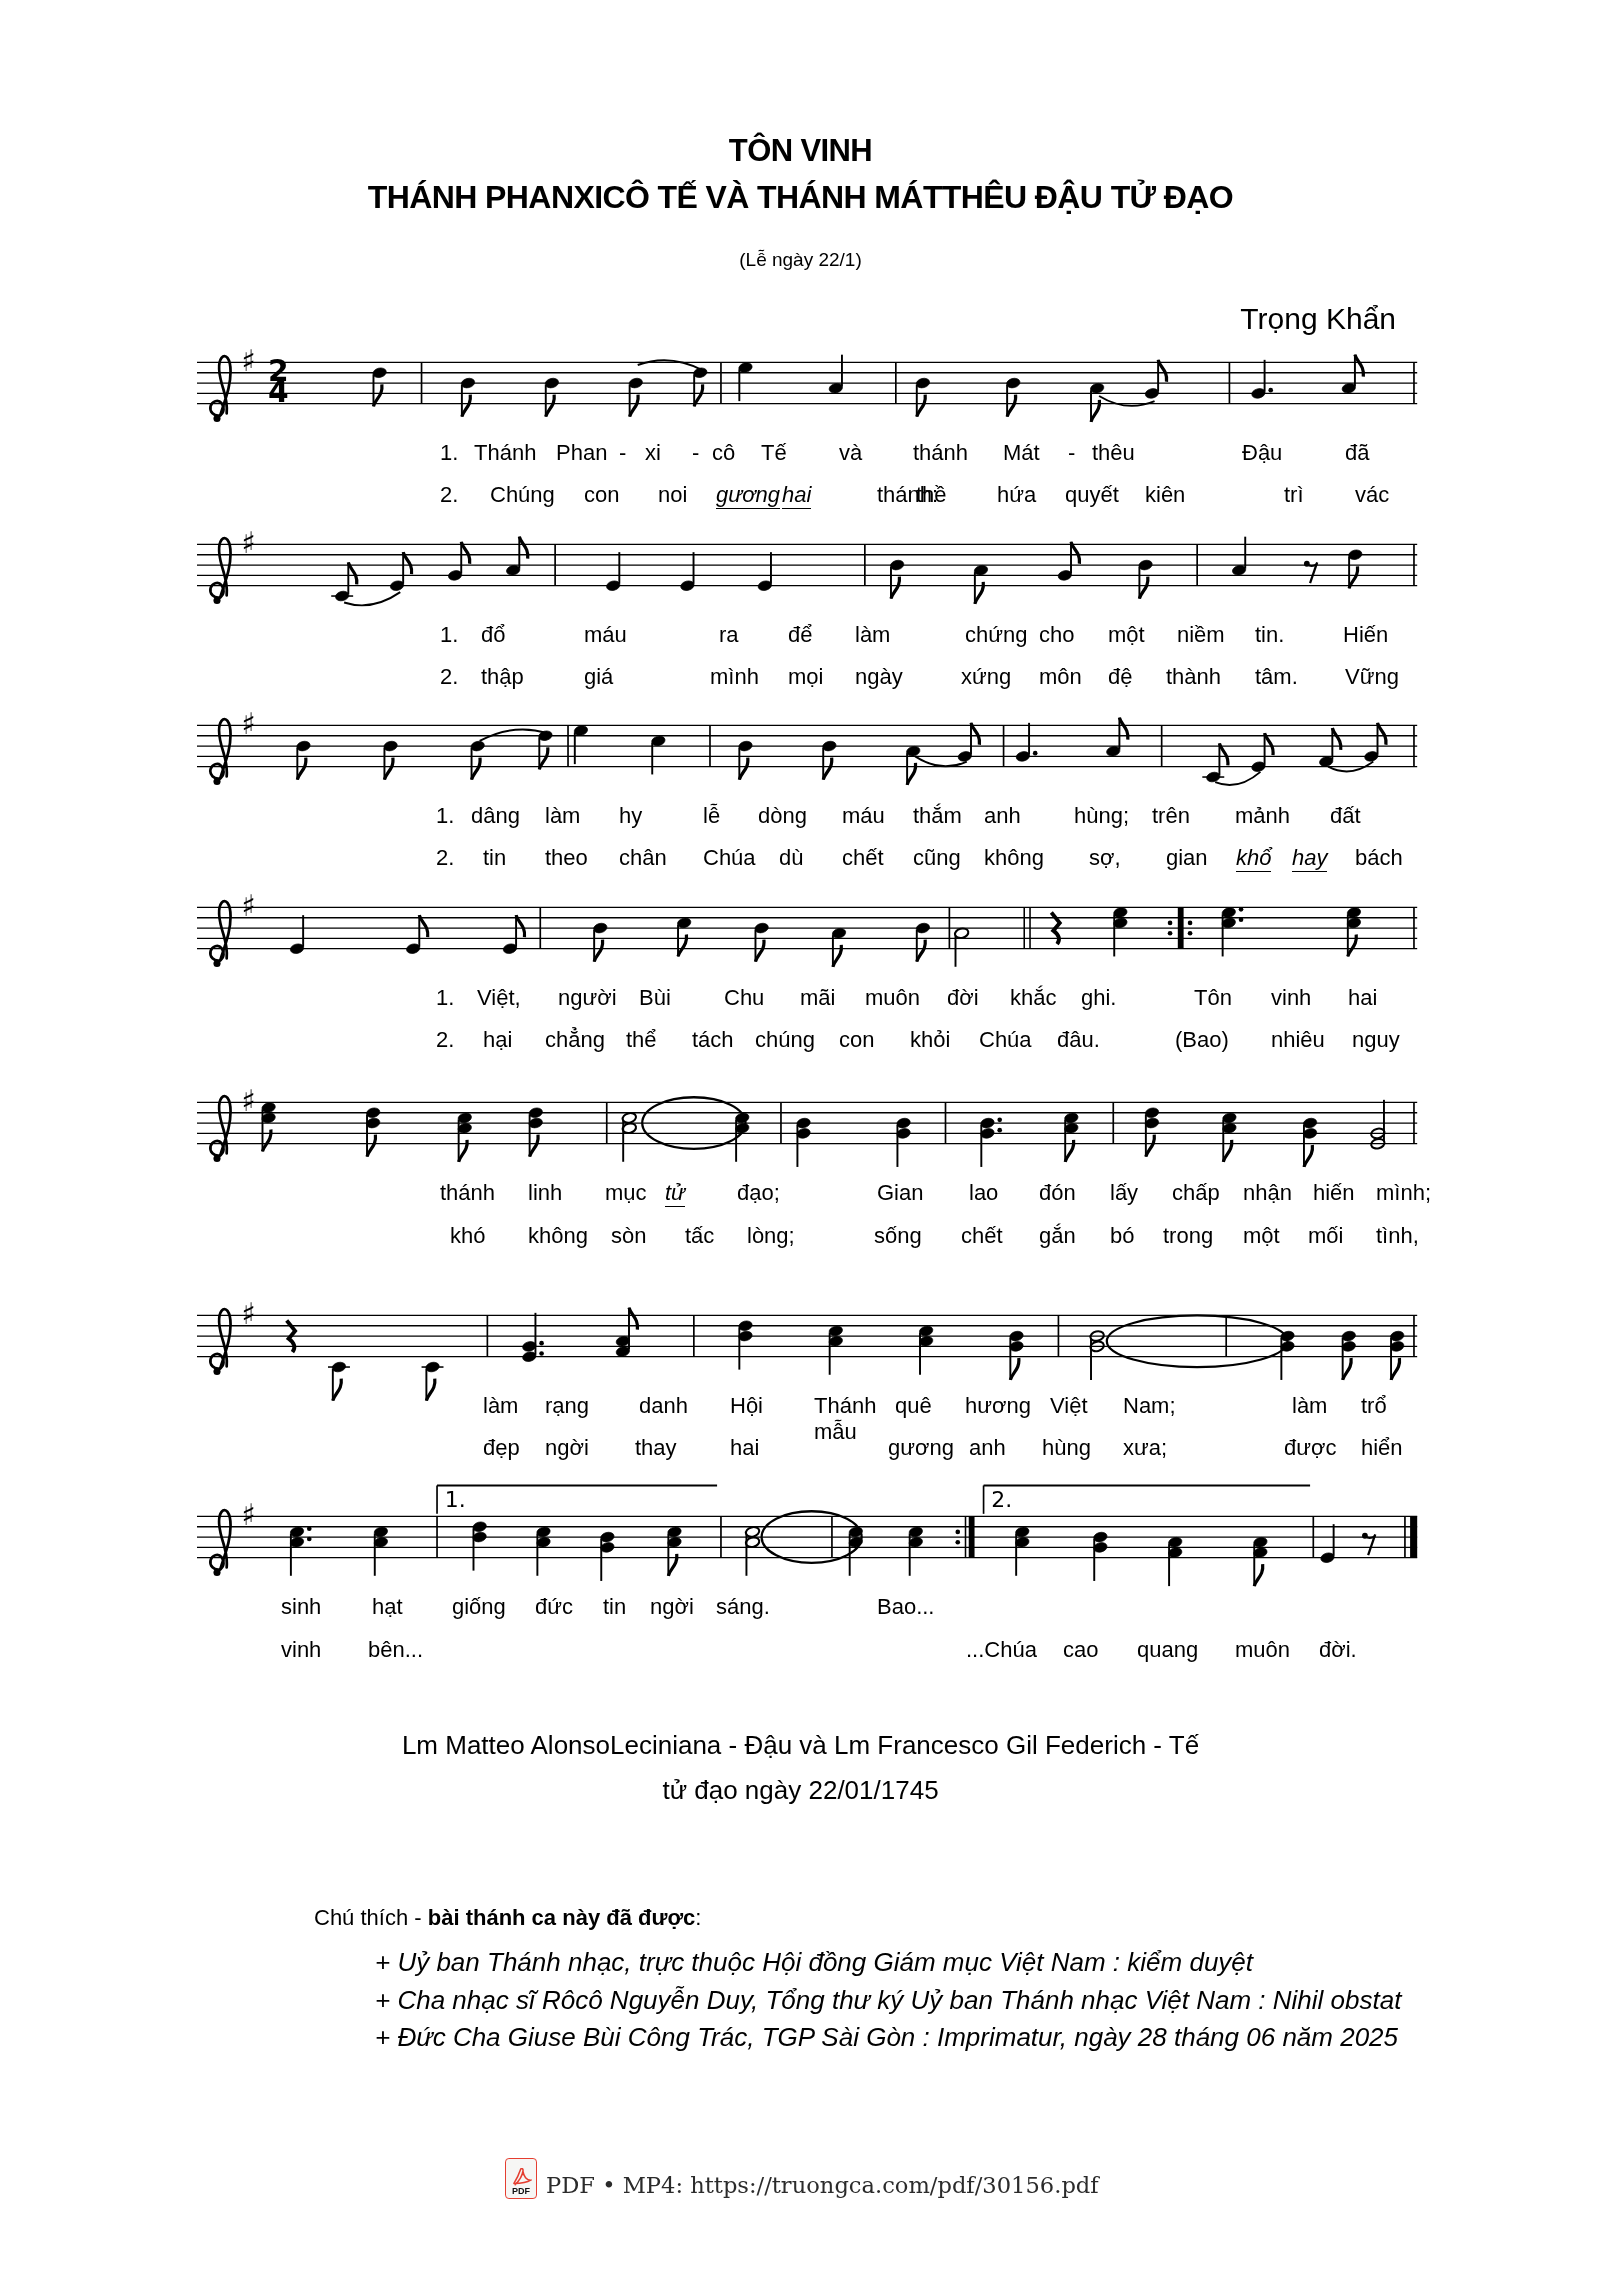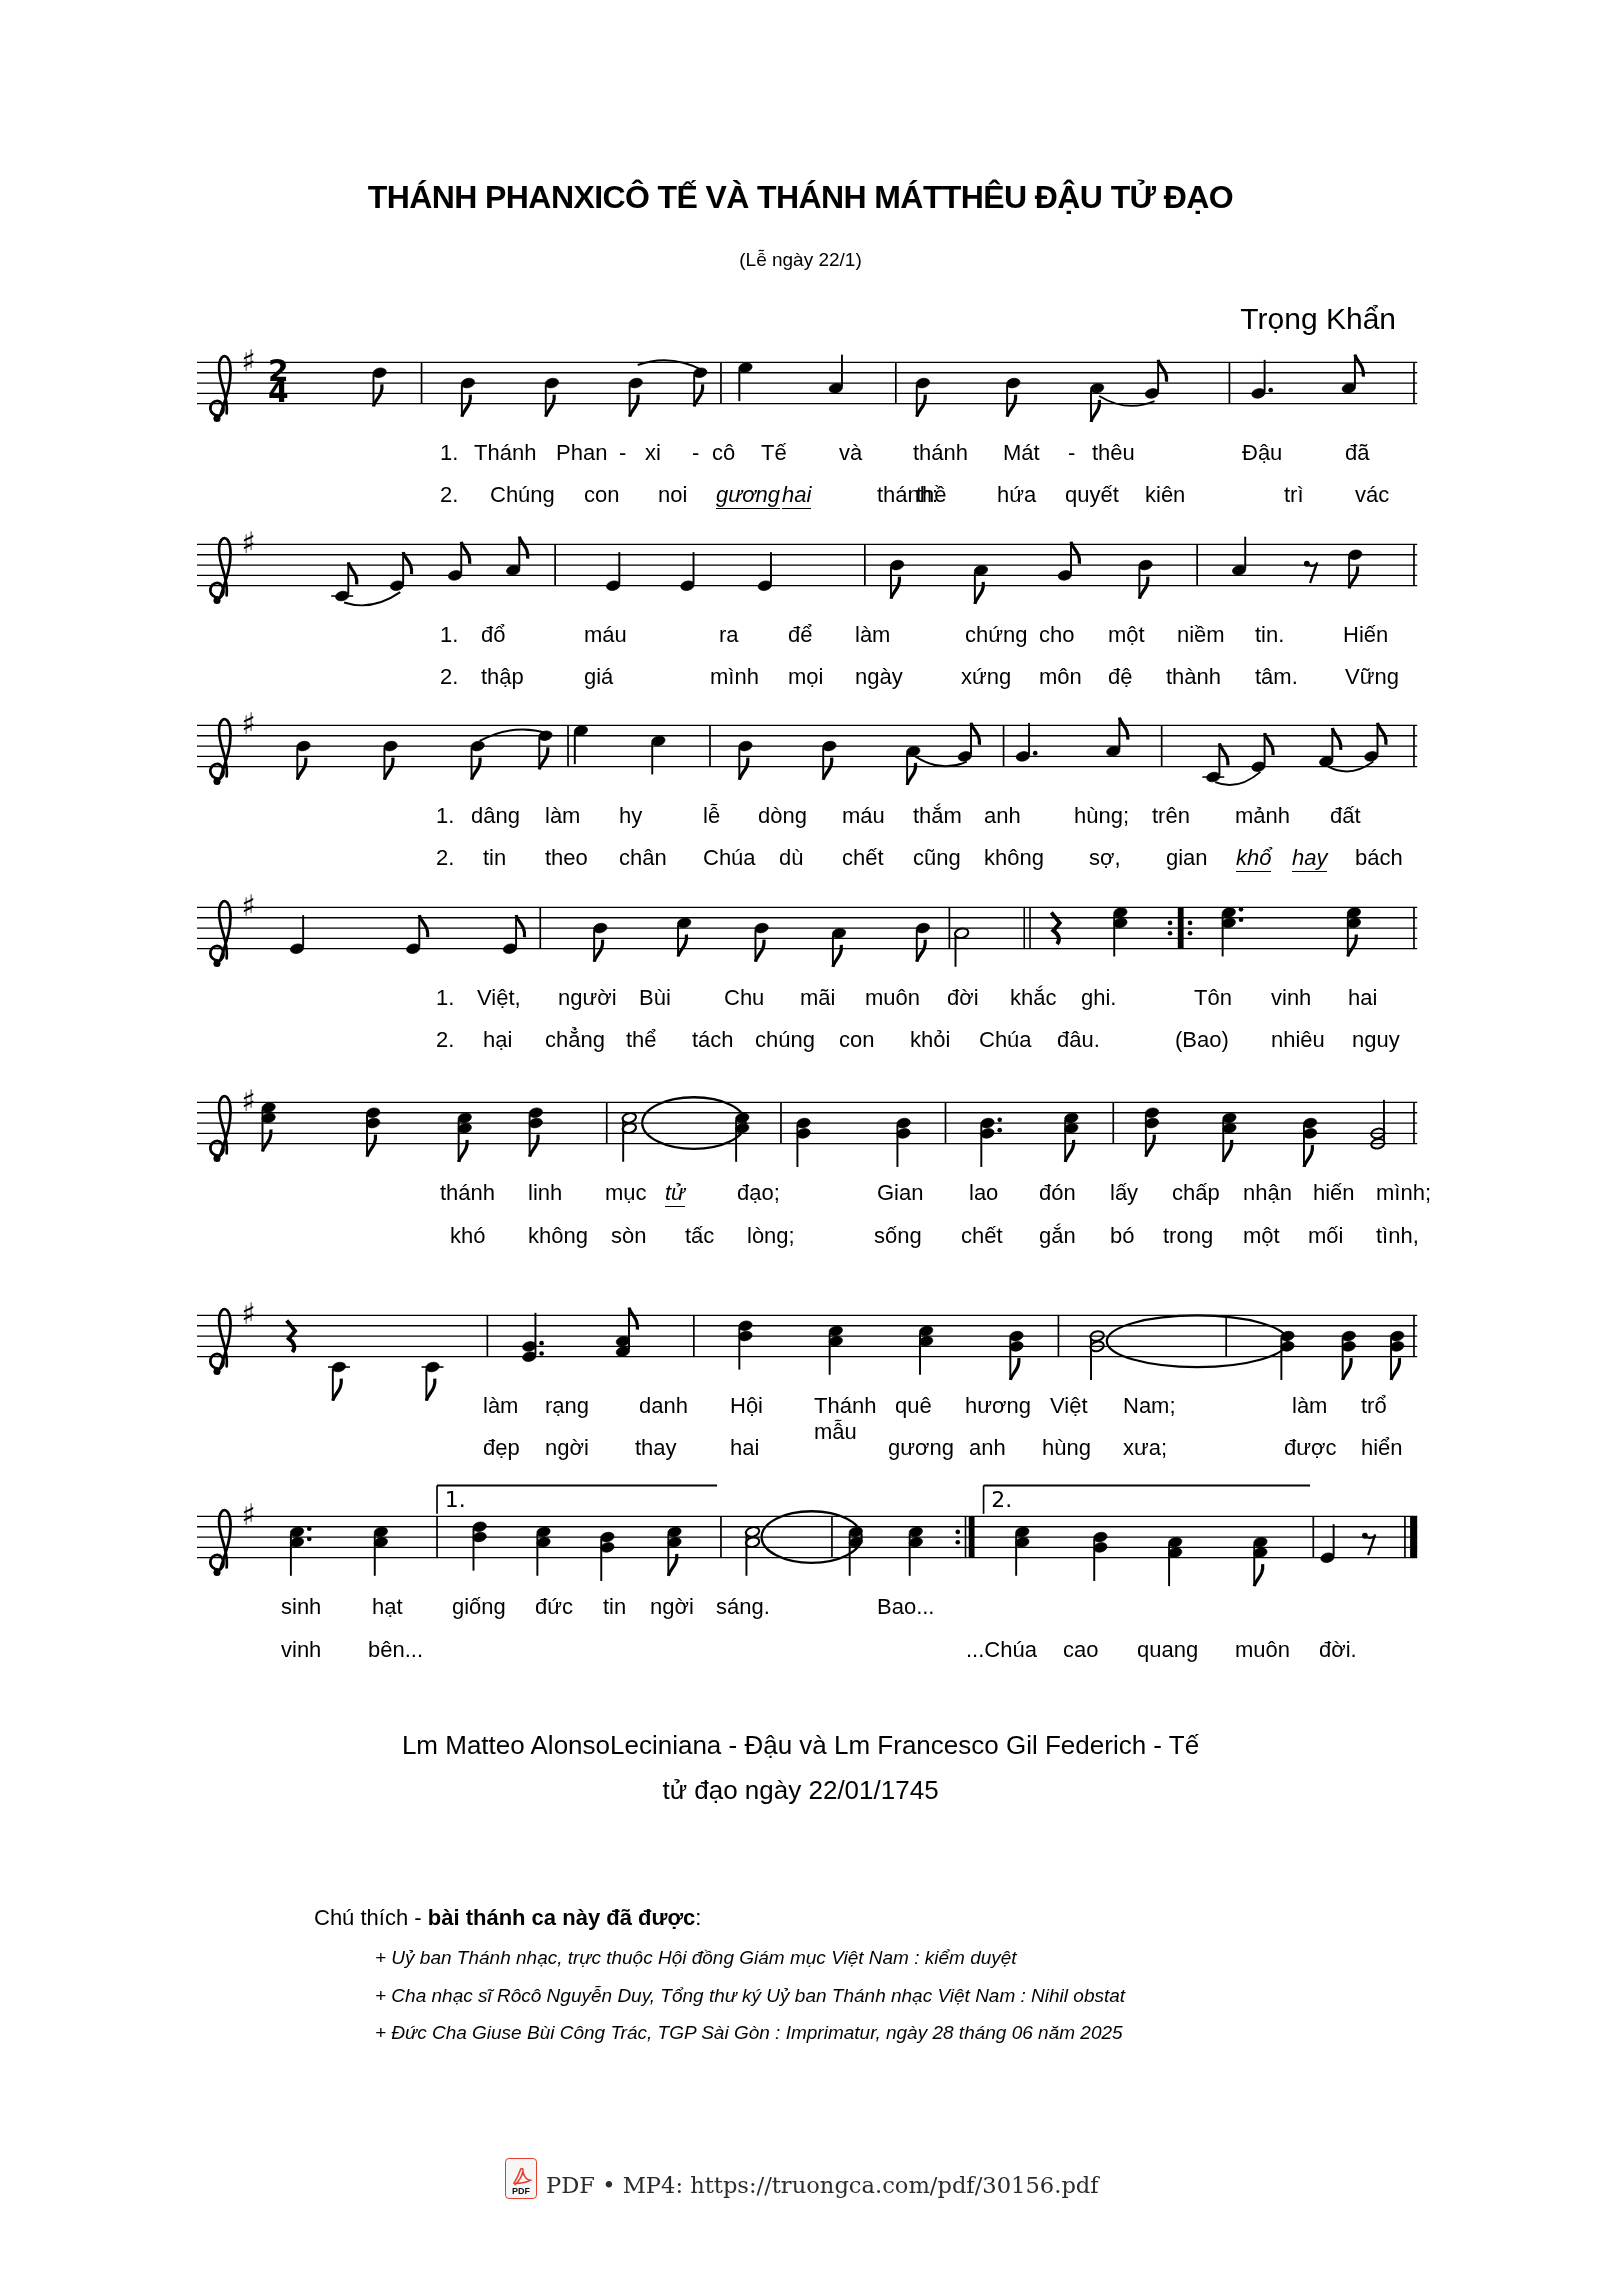--- a/index.html
+++ b/index.html
@@ -11,33 +11,34 @@
   .subtitle{top:249px;font-size:19px;}
   .composer{position:absolute;top:302px;right:205px;font-size:30px;white-space:nowrap;}
   .lyr{position:absolute;font-size:22px;line-height:24.5px;white-space:nowrap;}
   .lyr.em{font-style:italic;border-bottom:1.9px solid #000;padding-bottom:0px;}
   .credits{font-size:26px;}
   .credits1{top:1730px;}
   .credits2{top:1775px;}
   .notes-head{position:absolute;left:314px;top:1905px;font-size:22px;white-space:nowrap;}
   .nh-lead{text-align:right;}
   .nh-bold{font-weight:bold;}
-  .note-item{position:absolute;left:375px;font-size:19px;font-style:italic;white-space:nowrap;}
+  .note-item{position:absolute;left:375px;font-size:26px;font-style:italic;white-space:nowrap;}
   .footer-icon{position:absolute;left:505px;top:2158px;width:32px;height:41px;
     border:1.9px solid #e53e30;border-radius:3.9px;background:#f6f6f4;box-sizing:border-box;
     display:flex;flex-direction:column;align-items:center;justify-content:flex-end;}
   .footer-icon .pdf-label{font-size:9px;font-weight:bold;color:#111;line-height:10.3px;margin-bottom:1.3px;}
   .footer-text{position:absolute;left:546px;top:2172px;font-family:"DejaVu Serif",serif;
     font-size:22.6px;color:#2b2b2b;white-space:nowrap;}
   svg text{font-family:"DejaVu Sans",sans-serif;}
 </style>
 </head>
 <body>
 
 <div class="page">
+  <div class="t-center title1">TÔN VINH</div>
   <div class="t-center title2">THÁNH PHANXICÔ TẾ VÀ THÁNH MÁTTHÊU ĐẬU TỬ ĐẠO</div>
   <div class="t-center subtitle">(Lễ ngày 22/1)</div>
   <div class="composer">Trọng Khẩn</div>
 
   <div id="score">
       <svg width="1226" height="168" viewBox="0 -95 1900 260" style="position: absolute; left: 197px; top: 301px; overflow: visible;">
         <line x1="0" y1="0" x2="1891" y2="0" stroke="#000" stroke-width="2"></line>
         <line x1="0" y1="16" x2="1891" y2="16" stroke="#000" stroke-width="2"></line>
         <line x1="0" y1="32" x2="1891" y2="32" stroke="#000" stroke-width="2"></line>
         <line x1="0" y1="48" x2="1891" y2="48" stroke="#000" stroke-width="2"></line>

